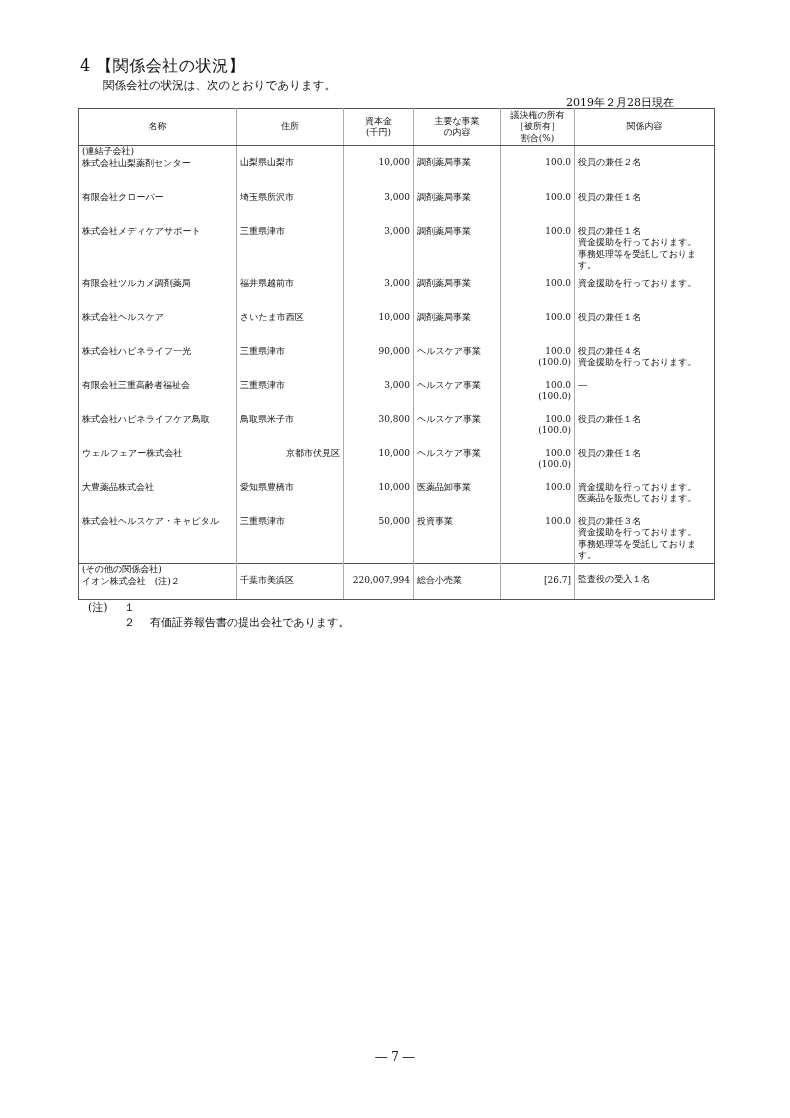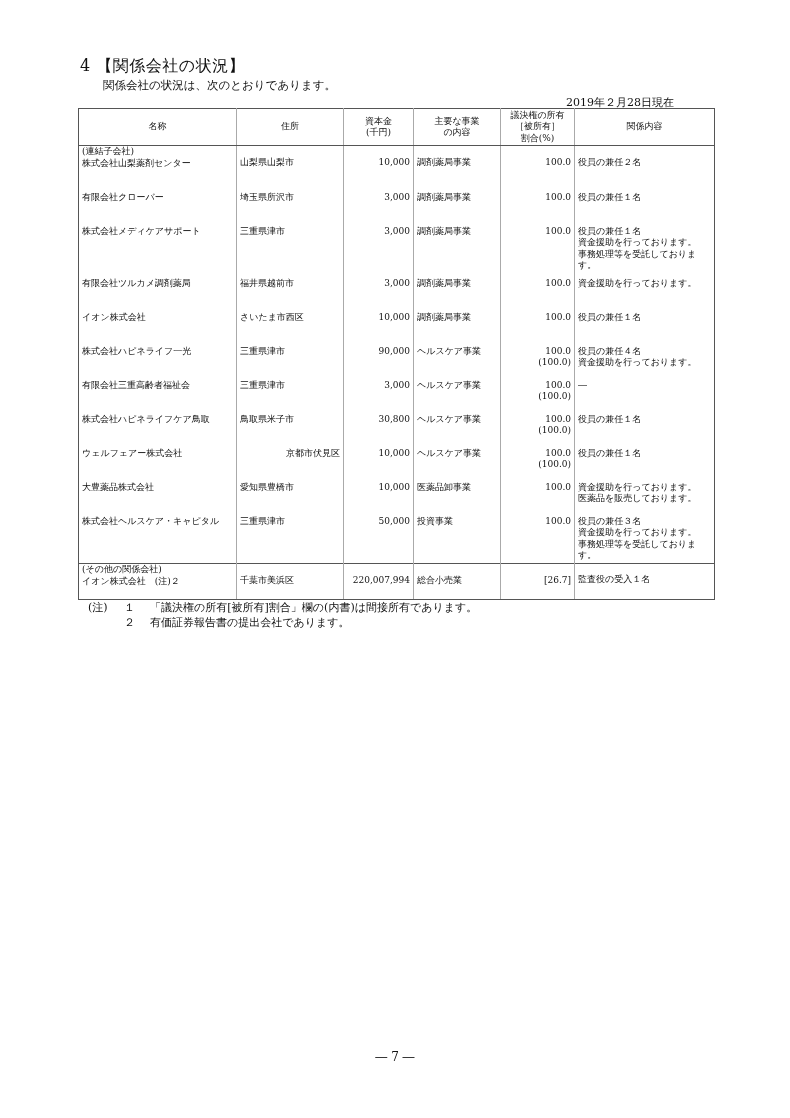--- a/index.html
+++ b/index.html
@@ -172,21 +172,21 @@
         </td>
         <td class="pct"><div style="margin-top: 0px;"><div>100.0</div></div></td>
         <td>
           <div style="margin-top: 0px;">
             <div>資金援助を行っております。</div>
           </div>
         </td>
       </tr>
       <tr style="height: 34px;">
         <td class="cell-lines">
-          <div>イオン株式会社</div>
+          <div>株式会社ヘルスケア</div>
         </td>
         <td>
           <div style="margin-top: 0px;">さいたま市西区</div>
         </td>
         <td class="num">
           <div style="margin-top: 0px;">10,000</div>
         </td>
         <td>
           <div style="margin-top: 0px;">調剤薬局事業</div>
         </td>
@@ -343,21 +343,20 @@
           </div>
         </td>
       </tr>
     </tbody>
 </table>
 
 <div class="notes">
   <div class="n">
     <span class="lbl">(注)</span>
     <span class="idx">１</span>
-    <span>「議決権の所有[被所有]割合」欄の(内書)は間接所有であります。</span>
   </div>
   <div class="n">
     <span class="lbl"></span>
     <span class="idx">２</span>
     <span>有価証券報告書の提出会社であります。</span>
   </div>
 </div>
 
 <div class="page-num">― 7 ―</div>
 

